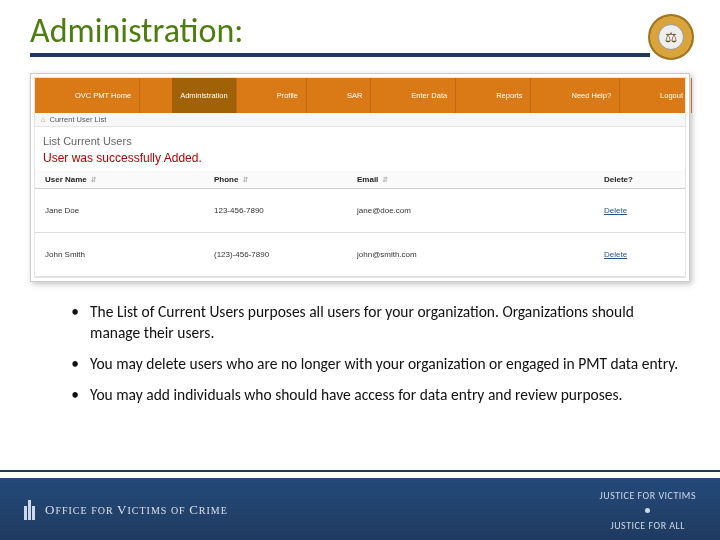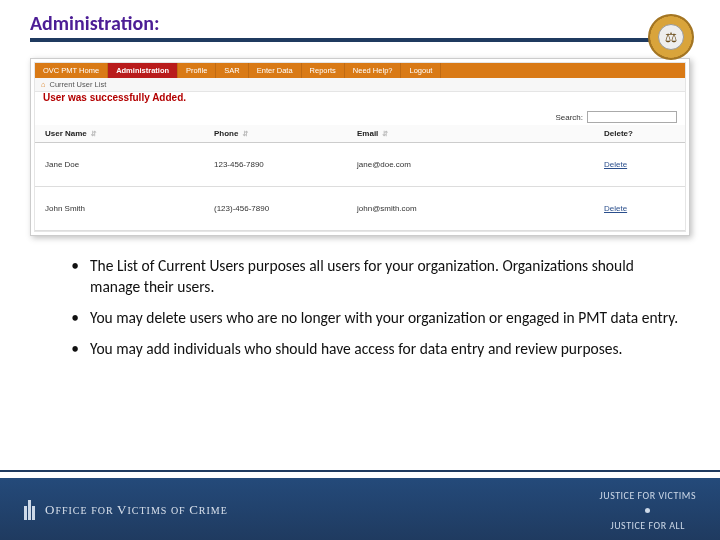--- a/index.html
+++ b/index.html
@@ -2,43 +2,43 @@
 <html><head>
 <meta charset="utf-8">
 <style>
   * { box-sizing: border-box; margin: 0; padding: 0; }
   html, body { width: 720px; height: 540px; background: #fff; font-family: Calibri, Arial, sans-serif; }
 
   .slide { position: relative; width: 720px; height: 540px; }
 
   
   .header { padding: 12px 30px 0 30px; position: relative; }
-  .title { color: #4c1d95; font-size: 20px; line-height: 1.1; font-weight: 700; }
+  .title { color: #4d7c0f; font-size: 34px; line-height: 1.1; font-weight: 400; }
   .title-rule { height: 4px; background: #1f3a5f; margin-top: 4px; width: 620px; }
 
   .seal { position: absolute; top: 14px; right: 26px; width: 46px; height: 46px; border-radius: 50%;
           background: radial-gradient(circle at 50% 50%, #f5d26a 0 40%, #d9a43b 40% 70%, #b9842a 70% 100%);
           border: 2px solid #a37522; display:flex; align-items:center; justify-content:center; }
   .seal-inner { width: 26px; height: 26px; border-radius:50%; background:#eee; border:1px solid #999;
                 display:flex; align-items:center; justify-content:center; color:#6b4c1a; font-size:14px; }
 
   
   .shot-wrap { margin: 16px 30px 0 30px; border: 1px solid #ccc; box-shadow: 2px 2px 6px rgba(0,0,0,0.25);
                background:#fff; font-family: Arial, sans-serif; }
   .shot-inner { border: 1px solid #e5e5e5; margin: 3px; font-size: 8px; color:#333; }
 
   .orange-nav { display:flex; background:#d97a16; color:#fff; }
-  .orange-nav .tab { padding: 3px 8px; border-right: 1px solid #c06a12; font-size: 7.5px; white-space: nowrap; }
-  .orange-nav .tab.active { background:#b91c1c;font-weight:bold; }
+  .orange-nav .tab { padding: 13px 8px; border-right: 1px solid #c06a12; font-size: 7.5px; white-space: nowrap; margin-left: 32px; }
+  .orange-nav .tab.active { background:#a16207; }
 
   .crumb-bar { padding: 2px 6px; background:#f7f7f7; border-bottom:1px solid #e5e5e5; display:flex; align-items:center; gap:4px; color:#555; font-size:7.5px; }
   .crumb-bar .home { color:#d97a16; }
 
   .panel-heading { padding: 8px 8px 4px 8px; color:#666; font-size:11px; }
-  .success-msg { padding: 0 8px 6px 8px; color:#b30000; font-weight:bold; font-size:10px; }
+  .success-msg { padding: 0 8px 6px 8px; color:#b30000; font-weight:normal; font-size:12px; }
 
   .search-row { display:flex; justify-content:flex-end; align-items:center; padding:2px 8px; gap:4px; font-size:8px; color:#333; }
   .search-row input { width:90px; height:12px; border:1px solid #aaa; font-size:8px; padding:0 2px; }
 
   .tbl { width:100%; border-collapse: collapse; font-size:8px; }
   .tbl th { text-align:left; font-weight:bold; padding:4px 10px; border-bottom:1px solid #ccc; background:#fafafa; color:#222; position:relative; }
   .tbl th .sort { color:#bbb; font-size:7px; margin-left:4px; }
   .tbl td { padding:17px 10px; border-bottom:1px solid #ddd; color:#333; }
   .tbl td.link { color:#2a4e8c; text-decoration:underline; cursor:pointer; }
 
@@ -88,25 +88,22 @@
       <div class="tab">SAR</div>
       <div class="tab">Enter Data</div>
       <div class="tab">Reports</div>
       <div class="tab">Need Help?</div>
       <div class="tab">Logout</div>
     </div>
     <div class="crumb-bar">
       <span class="home">⌂</span>
       <span>Current User List</span>
     </div>
+    <div class="panel-heading">List Current Users</div>
     <div class="success-msg">User was successfully Added.</div>
-    <div class="search-row">
-      <span>Search:</span>
-      <input type="text" value="" style="">
-    </div>
     <table class="tbl">
       <thead>
         <tr>
           <th style="width:26%"><span>User Name</span><span class="sort">⇵</span></th>
           <th style="width:22%"><span>Phone</span><span class="sort">⇵</span></th>
           <th style="width:38%"><span>Email</span><span class="sort">⇵</span></th>
           <th style="width:14%"><span>Delete?</span></th>
         </tr>
       </thead>
       <tbody>

